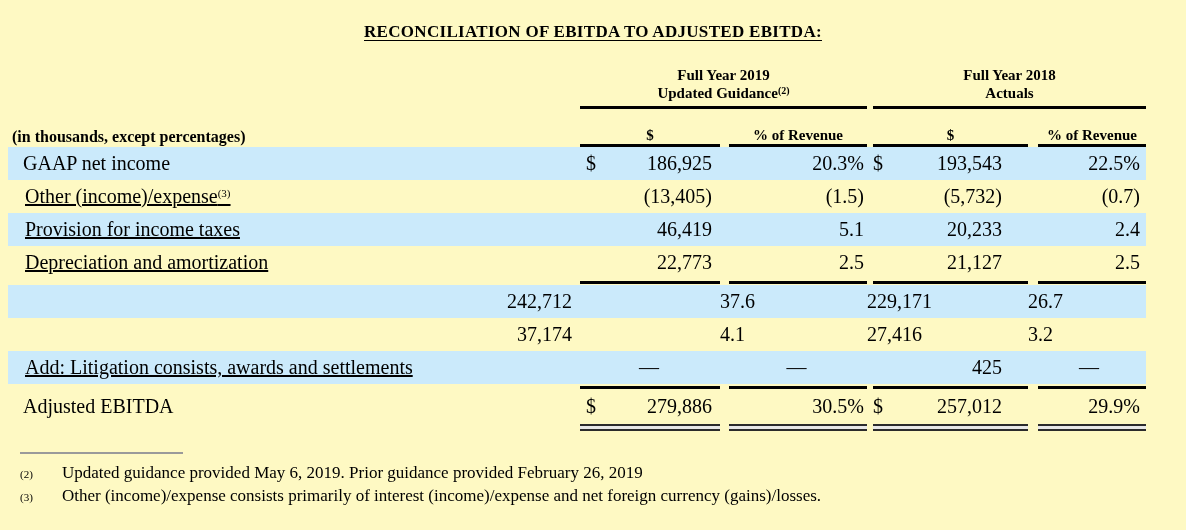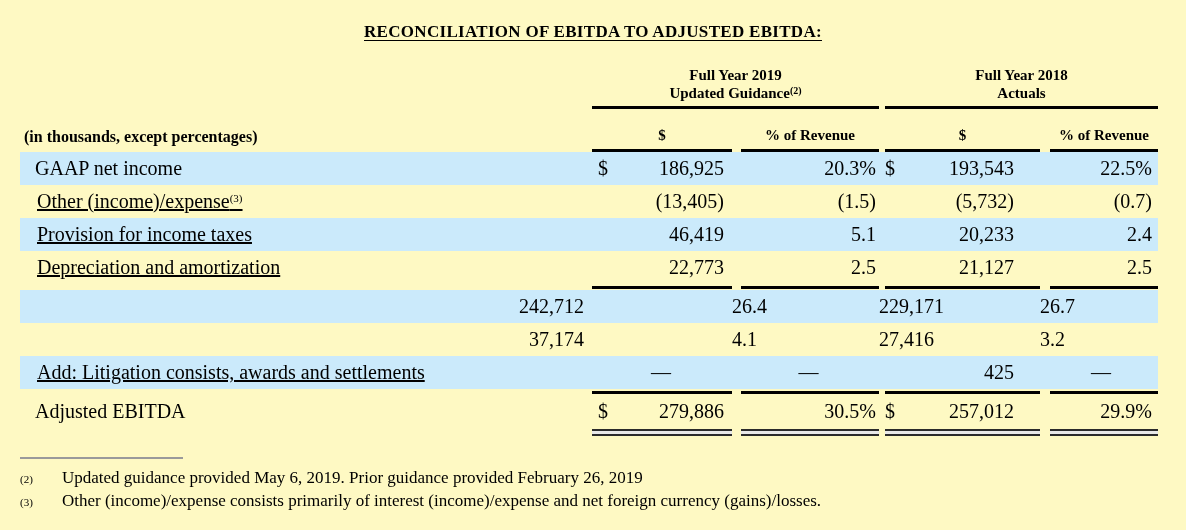--- a/index.html
+++ b/index.html
@@ -14,36 +14,36 @@
   }
   .title {
     margin-top:22px;
     text-align:center;
     font-size:17px;
     font-weight:bold;
     letter-spacing:.3px;
   }
   .title span { text-decoration:underline; text-underline-offset:3px; }
 
-  .table { margin:24px 0 0 20px; width:1138px; }
+  .table { margin:24px 0 0 8px; width:1138px; }
   
   .trow {
     display:grid;
     grid-template-columns:572px 140px 9px 138px 6px 155px 10px 108px;
     align-items:center;
   }
   .shaded { background:var(--stripe, #cbeafb); }
 
   
   .ghead .gcell { text-align:center; font-weight:bold; font-size:15px; line-height:18px; padding-bottom:4px; }
   .ghead .gcell .grule-sp sup { font-size:10px; vertical-align:top; position:relative; top:-2px; font-weight:bold; }
   .gline { height:3px; background:#000; }
 
   
-  .shead .cell { font-weight:bold; font-size:15px; padding-top:18px; padding-bottom:5px; border-bottom:3px solid #000; text-align:center; }
+  .shead .cell { font-weight:bold; font-size:15px; padding-top:18px; border-bottom:3px solid #000; text-align:center; }
   .shead .units { font-weight:bold; font-size:16px; border-bottom:none; text-align:left; padding-left:4px; }
   .shead .nob { border-bottom:none; }
 
   
   .drow { height:33px; font-size:20px; }
   .drow .label { padding-left:15px; white-space:nowrap; }
   .drow .label.ind { padding-left:17px;text-decoration:underline; }
   .drow .label sup { font-size:11px; vertical-align:top; position:relative; top:2px; }
   .num { display:flex; justify-content:space-between; align-items:baseline; height:33px; line-height:33px; }
   .num .val { margin-left:auto; }
@@ -202,21 +202,21 @@
         <div class="rl"></div>
     </div>
 
     <div class="trow drow shaded">
       <div class="num c1">
           <span class="dsign"></span>
           <span class="val">242,712</span>
         </div>
       <div></div>
       <div class="num c2">
-          <span class="val">26.4</span>
+          <span class="val">37.6</span>
         </div>
       <div></div>
       <div class="num c3">
           <span class="dsign"></span>
           <span class="val">229,171</span>
         </div>
       <div></div>
       <div class="num c4">
           <span class="val">26.7</span>
         </div>

